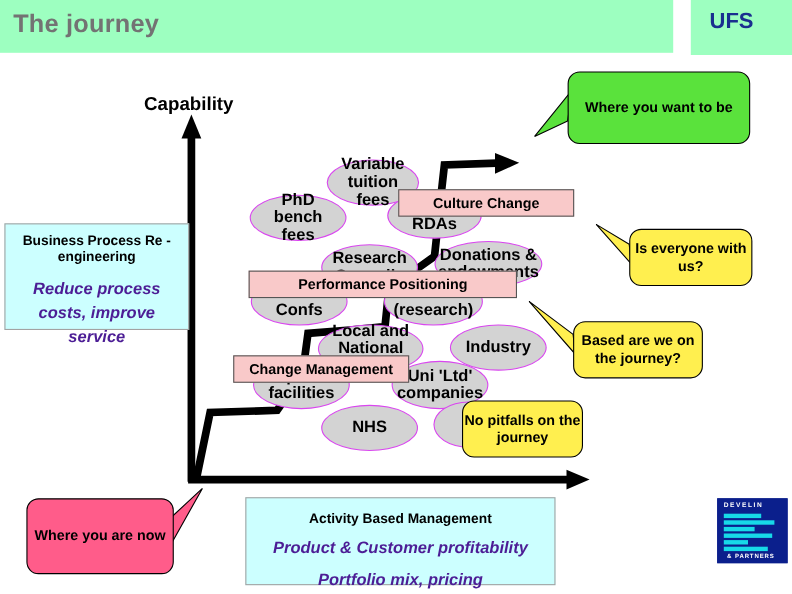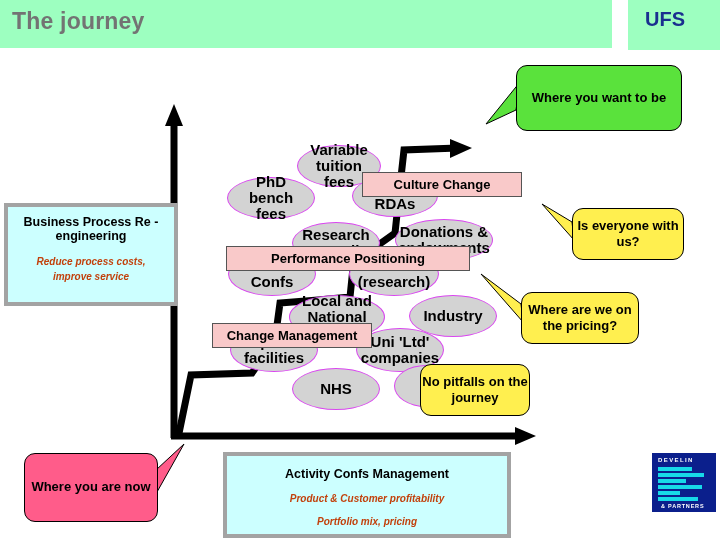--- a/index.html
+++ b/index.html
@@ -49,25 +49,25 @@
 
   
   .strip{
     position:absolute;background:#f9c9c9;border:1px solid #555;
     display:flex;align-items:center;justify-content:center;
     font-size:13px;font-weight:bold;color:#000;
   }
 
   
   .cyan-box{
-    position:absolute;background:#ccffff;border:4px solid #a3a3a3;
+    position:absolute;background:#ccffff;border:1px solid #a3a3a3;
     text-align:center;
   }
   .cy-hd{font-size:12.5px;font-weight:bold;color:#000;}
-  .cy-it{font-size:10px;font-weight:bold;font-style:italic;color:#c2410c;}
+  .cy-it{font-size:15px;font-weight:bold;font-style:italic;color:#4c1d95;}
 
   
   .callout{
     position:absolute;border:1px solid #000;border-radius:11px;
     display:flex;align-items:center;justify-content:center;
     text-align:center;font-size:13px;font-weight:bold;color:#000;
     line-height:1.25;
   }
   .c-green{background:#5ae23c;}
   .c-yellow{background:#ffef4f;}
@@ -109,20 +109,21 @@
     </g>
     <polygon points="472,148 450,139 450,158" fill="#000"></polygon>
 
     <polygon points="516,110 486,124 520,82" fill="#5ae23c" stroke="#000" stroke-width="1"></polygon>
     <polygon points="572,222 542,204 574,240" fill="#ffef4f" stroke="#000" stroke-width="1"></polygon>
     <polygon points="521,304 481,274 523,322" fill="#ffef4f" stroke="#000" stroke-width="1"></polygon>
     <polygon points="420,378 396,338 424,392" fill="#ffef4f" stroke="#000" stroke-width="1"></polygon>
     <polygon points="156,470 184,444 157,492" fill="#ff5c8a" stroke="#000" stroke-width="1"></polygon>
   </svg>
 
+  <div class="axis-label" id="cap-label">Capability</div>
 
   <div class="ell" style="left:297px;top:145px;width:82px;height:40px;">
     <span>Variable tuition fees</span>
     </div>
 
   <div class="ell" style="left:227px;top:177px;width:86px;height:40px;">
     <span>PhD bench fees</span>
     </div>
 
   <div class="ell" style="left:352px;top:175px;width:86px;height:42px;align-items:flex-end;padding-bottom:4px;box-sizing:border-box;">
@@ -188,33 +189,33 @@
 
   <div class="callout c-green" style="left:516px;top:65px;width:164px;height:64px;">
     <span>Where you want to be</span>
     </div>
 
   <div class="callout c-yellow" style="left:572px;top:208px;width:110px;height:50px;">
     <span>Is everyone with us?</span>
     </div>
 
   <div class="callout c-yellow" style="left:521px;top:292px;width:116px;height:50px;">
-    <span>Where are we on the pricing?</span>
+    <span>Based are we on the journey?</span>
     </div>
 
   <div class="callout c-yellow" style="left:420px;top:364px;width:108px;height:50px;">
     <span>No pitfalls on the journey</span>
     </div>
 
   <div class="callout c-pink" style="left:24px;top:453px;width:132px;height:67px;">
     <span>Where you are now</span>
     </div>
 
   <div class="cyan-box" style="left:223px;top:452px;width:280px;height:78px;">
-    <div class="cy-hd" style="padding:11px 4px 0;">Activity Confs Management</div>
+    <div class="cy-hd" style="padding:11px 4px 0;">Activity Based Management</div>
     <div class="cy-it" style="padding:12px 4px 0;">Product &amp; Customer profitability</div>
     <div class="cy-it" style="padding:12px 4px 0;">Portfolio mix, pricing</div>
   </div>
 
   <div class="logo">
     <div class="logo-word">DEVELIN</div>
     <div class="lbar" style="left:5px;top:13px;width:34px;"></div>
     <div class="lbar" style="left:5px;top:19px;width:46px;"></div>
     <div class="lbar" style="left:5px;top:25px;width:28px;"></div>
     <div class="lbar" style="left:5px;top:31px;width:44px;"></div>

